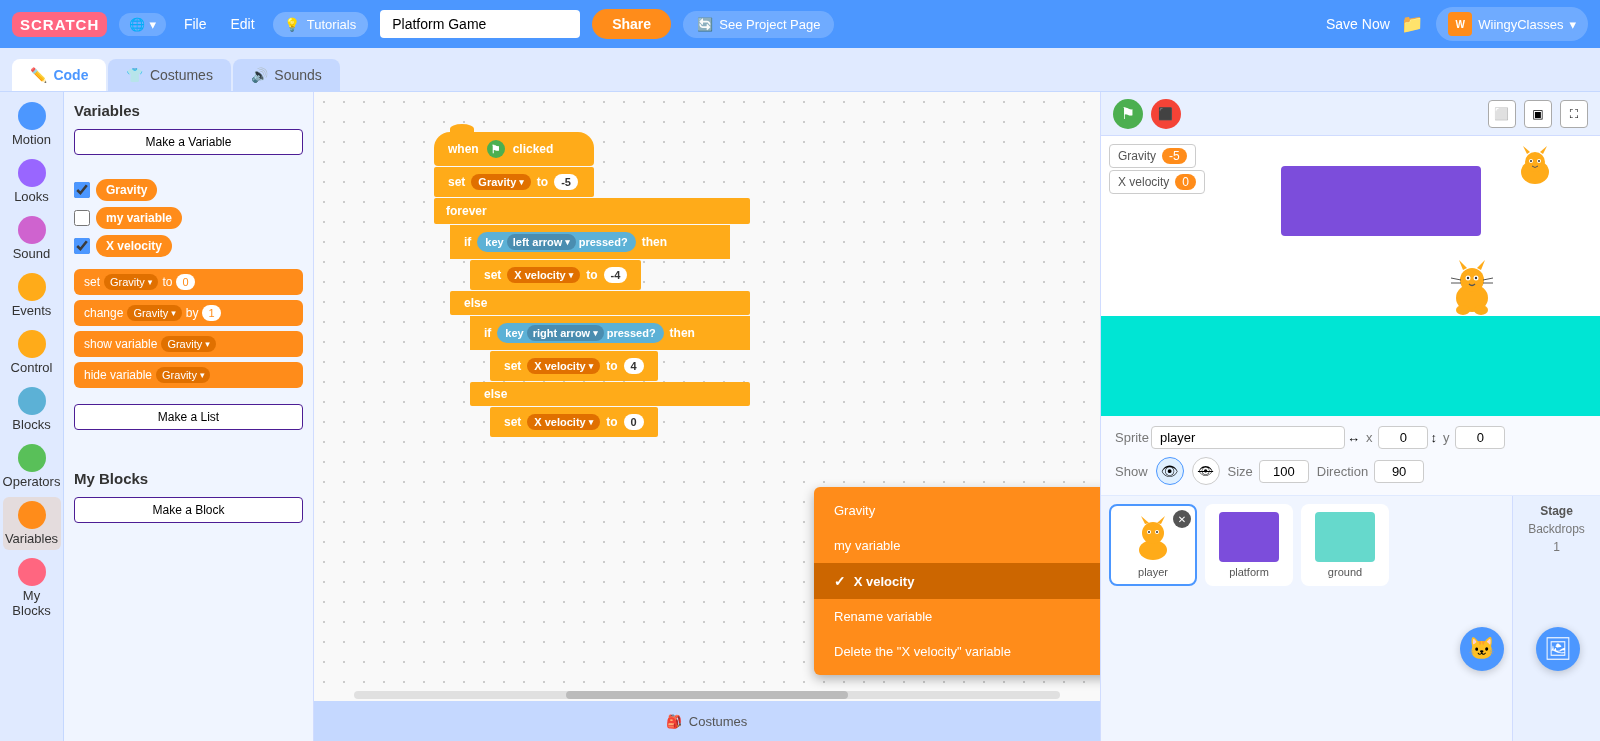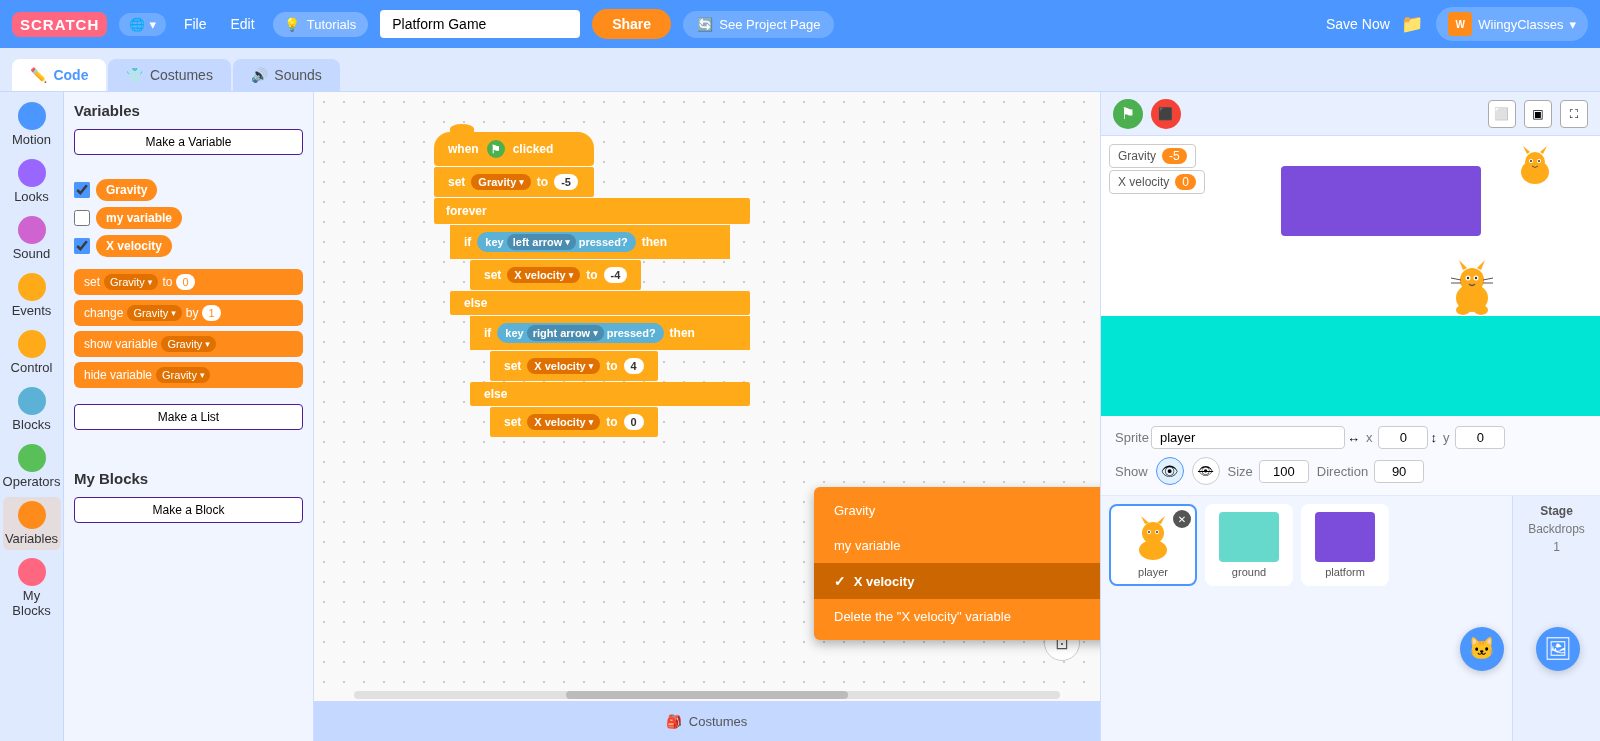--- a/index.html
+++ b/index.html
@@ -914,20 +914,23 @@
         <span>Gravity</span>
       </div>
       <div class="dropdown-item">
         <span>my variable</span>
       </div>
       <div class="dropdown-item selected">
         <span class="checkmark">✓</span>
         <span>X velocity</span>
       </div>
       <div class="dropdown-item">
+        <span>Rename variable</span>
+      </div>
+      <div class="dropdown-item">
         <span>Delete the "X velocity" variable</span>
       </div>
     </div>
 
     <div class="zoom-controls">
       <div class="zoom-btn">+</div>
       <div class="zoom-btn">-</div>
       <div class="zoom-btn">⊡</div>
     </div>
 
@@ -1051,31 +1054,31 @@
               <circle cx="29" cy="17" r="2" fill="white"></circle>
               <circle cx="21" cy="17" r="1" fill="#333"></circle>
               <circle cx="29" cy="17" r="1" fill="#333"></circle>
             </svg>
           </div>
           <div class="sprite-thumb-label">player</div>
         </div>
 
         <div class="sprite-thumb">
           <div class="sprite-thumb-img">
+            <div class="sprite-platform-preview"></div>
+          </div>
+          <div class="sprite-thumb-label">platform</div>
+        </div>
+
+        <div class="sprite-thumb">
+          <div class="sprite-thumb-img">
             <div class="sprite-ground-preview"></div>
           </div>
           <div class="sprite-thumb-label">ground</div>
         </div>
-
-        <div class="sprite-thumb">
-          <div class="sprite-thumb-img">
-            <div class="sprite-platform-preview"></div>
-          </div>
-          <div class="sprite-thumb-label">platform</div>
-        </div>
       </div>
 
       <div id="stage-label-area">
         <div class="stage-label-text">Stage</div>
         <div class="backdrops-count">Backdrops</div>
         <div class="backdrops-count">1</div>
       </div>
     </div>
 
     <div style="position:relative;height:0;">

